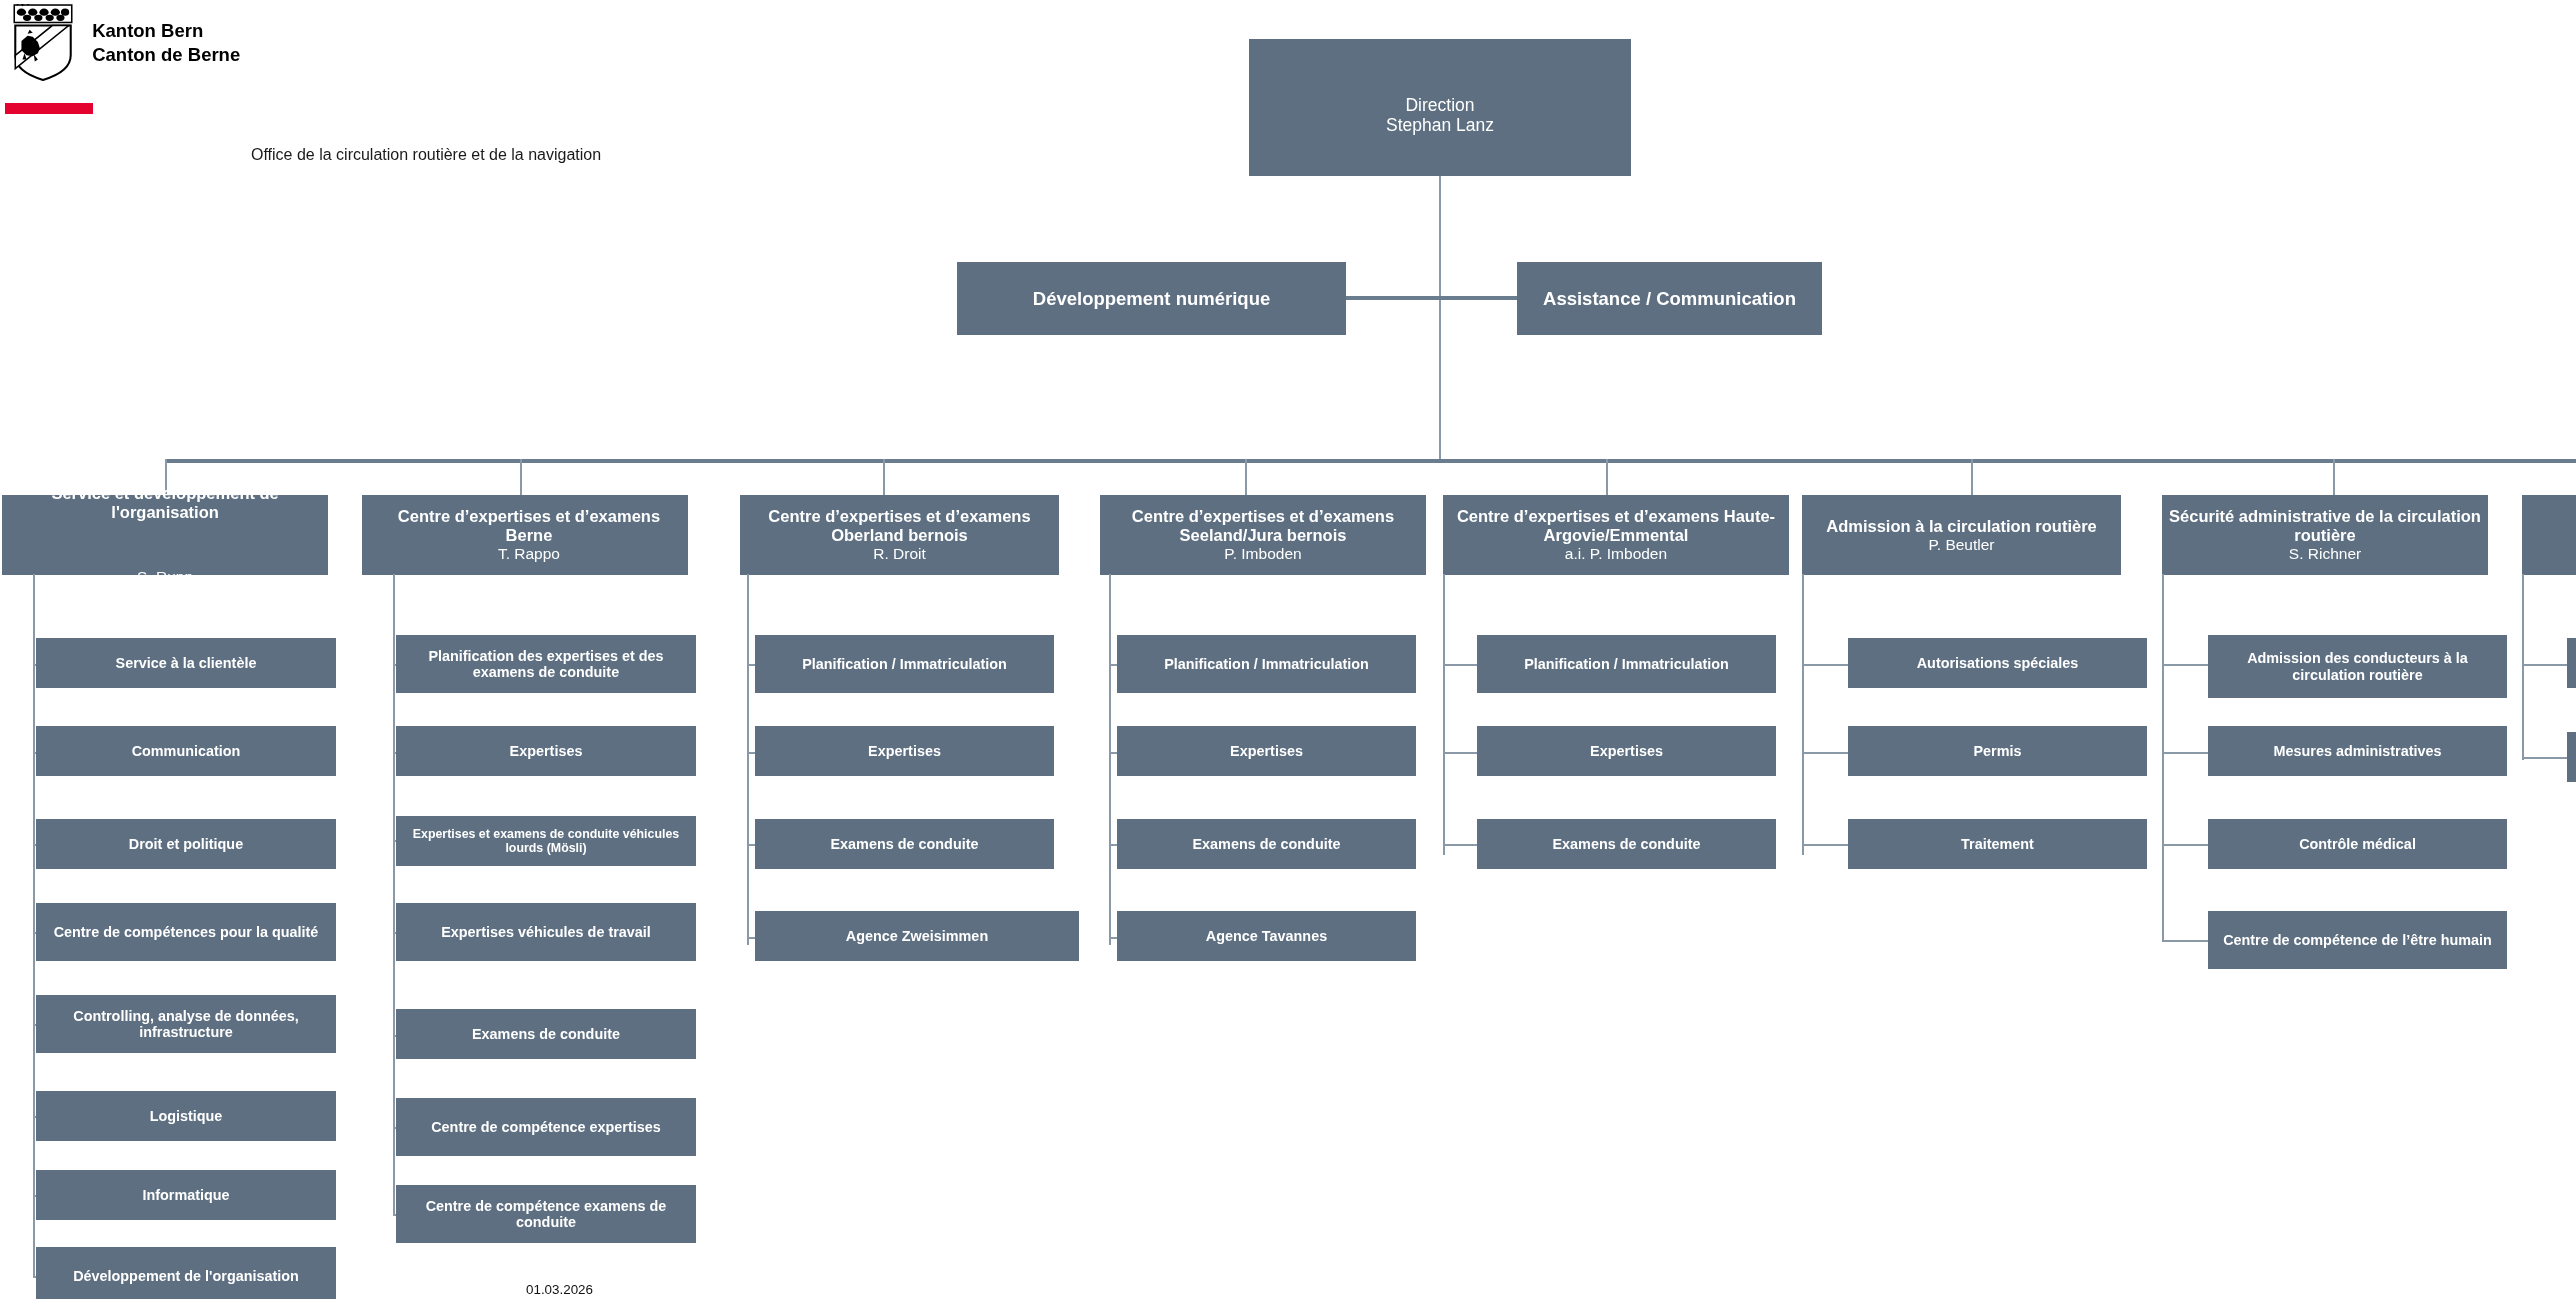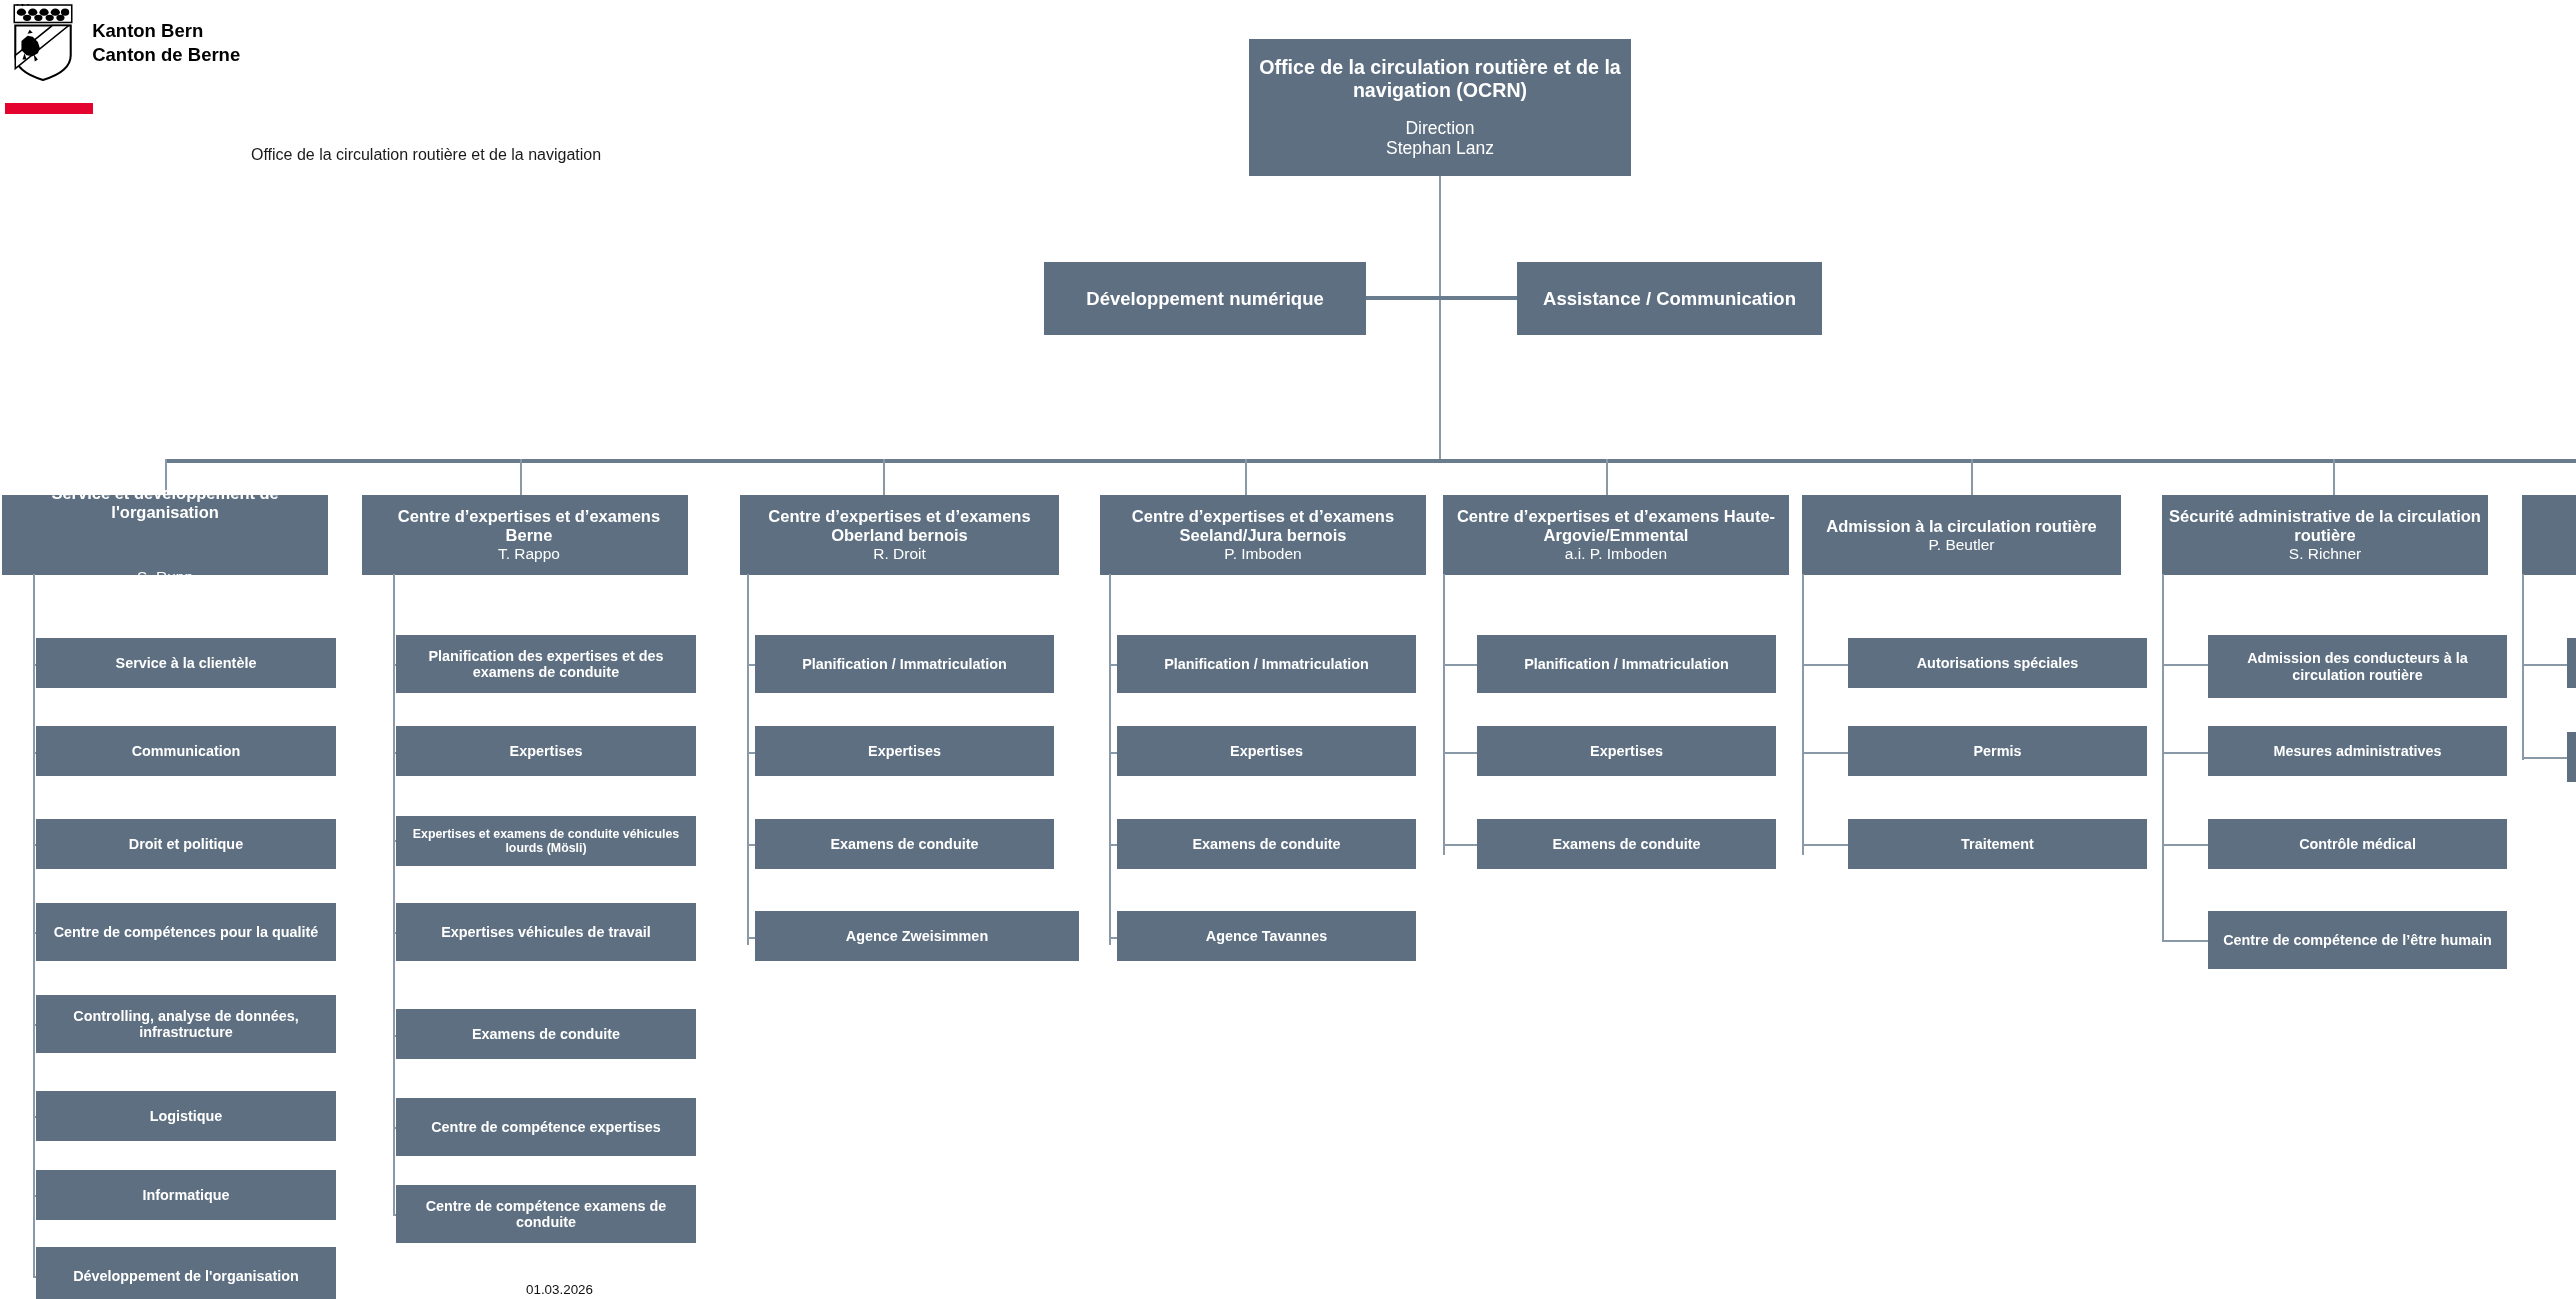--- a/index.html
+++ b/index.html
@@ -32,21 +32,21 @@
   .box .t2{font-weight:normal;line-height:1.14;}
 
   
   #root-box{left:1249px;top:39px;width:382px;height:137px;}
   #root-box .t1{font-size:19.6px;}
   #root-box .t2{font-size:17.5px;}
   #root-box .spacer{height:17.5px;}
 
   
   .staff-box{font-size:18.5px;font-weight:bold;}
-  #staff-left{left:1044px;top:262px;width:322px;height:73px;}
+  #staff-left{left:957px;top:262px;width:389px;height:73px;}
   #staff-right{left:1517px;top:262px;width:305px;height:73px;}
 
   
   .dept-head{}
   .dept-head .t1{font-size:16.5px;}
   .dept-head .t2{font-size:15.5px;}
 
   
   .sub-box{font-size:14.4px;font-weight:bold;line-height:1.14;}
 
@@ -104,21 +104,20 @@
 <div class="abs" id="office-subtitle">Office de la circulation routière et de la navigation</div>
 
 <div class="vline abs" style="left:1439px;top:176px;height:284px;"></div>
 
 <div class="thick-h abs" style="left:1316px;top:296px;width:125px;"></div>
 <div class="thick-h abs" style="left:1439px;top:296px;width:78px;"></div>
 
 <div class="thick-h abs" style="left:165px;top:459px;width:2506px;"></div>
 
 <div class="box" id="root-box">
-  <div class="t1">Office de la circulation routière et de la navigation (OCRN)</div>
   <div class="spacer"></div>
   <div class="t2">Direction</div>
   <div class="t2">Stephan Lanz</div>
 </div>
 
 <div class="box staff-box" id="staff-left">
   <div>Développement numérique</div>
 </div>
 <div class="box staff-box" id="staff-right">
   <div>Assistance / Communication</div>

